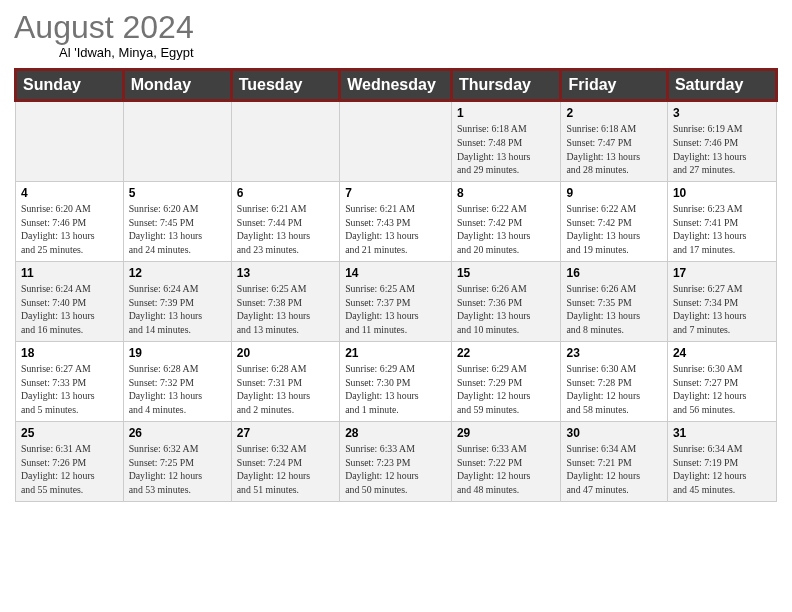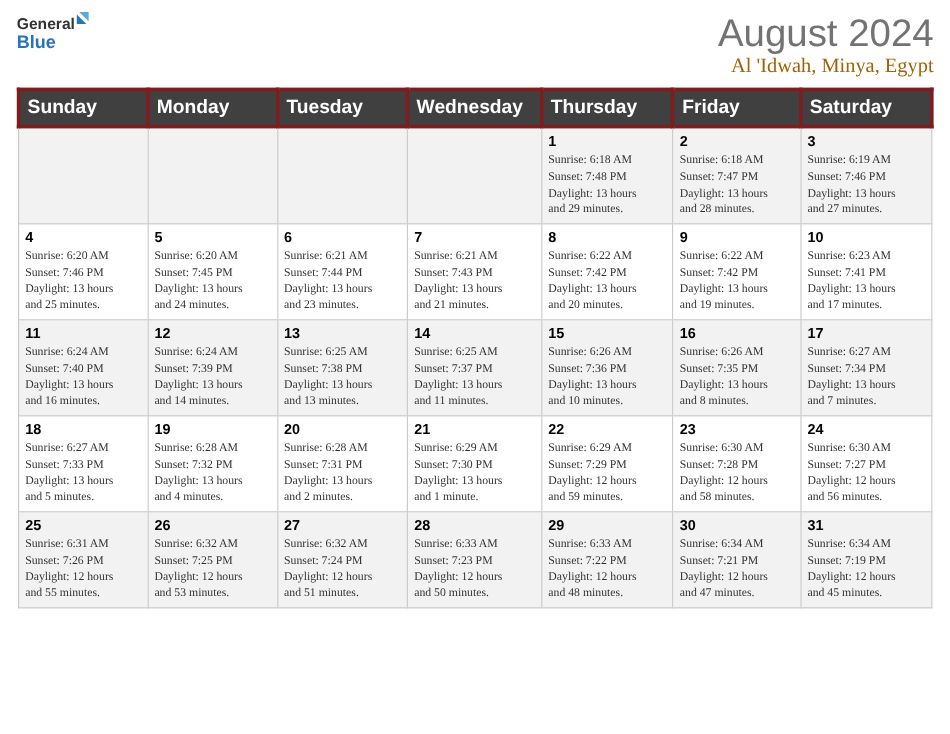--- a/index.html
+++ b/index.html
@@ -28,23 +28,22 @@
     .title-section {
       text-align: right;
     }
     .month-title {
       font-size: 32px;
       font-weight: normal;
       color: #737373;
       line-height: 1.1;
     }
     .subtitle {
-      font-size: 17px;
-      color: #a16207;
-      font-family: Liberation Serif, serif;
+      font-size: 13px;
+      color: #000000;
     }
     table {
       width: 100%;
       border-collapse: collapse;
       font-size: 10.5px;
     }
     thead tr th {
       background-color: #404040;
       color: #fff;
       text-align: left;
@@ -77,28 +76,20 @@
       color: #333;
       line-height: 1.4;
       font-family: Liberation Serif, serif;
     }
   </style>
 </head>
 <body>
 
 <div class="container">
   <div class="header-row">
-    <div class="logo">
-    <svg width="60" height="36" viewBox="0 0 60 36">
-      <text x="0" y="14" font-size="13" font-weight="bold" fill="#333" font-family="Arial">General</text>
-      <text x="0" y="30" font-size="15" font-weight="bold" fill="#2874b8" font-family="Arial">Blue</text>
-      <polygon points="50,2 58,10 50,10" fill="#2874b8"></polygon>
-      <polygon points="52,0 60,0 60,8" fill="#5aacdc"></polygon>
-    </svg>
-  </div>
     <div class="title-section">
       <div class="month-title">August 2024</div>
       <div class="subtitle">Al 'Idwah, Minya, Egypt</div>
     </div>
   </div>
 
   <table>
     <thead>
       <tr>
         <th>Sunday</th>

